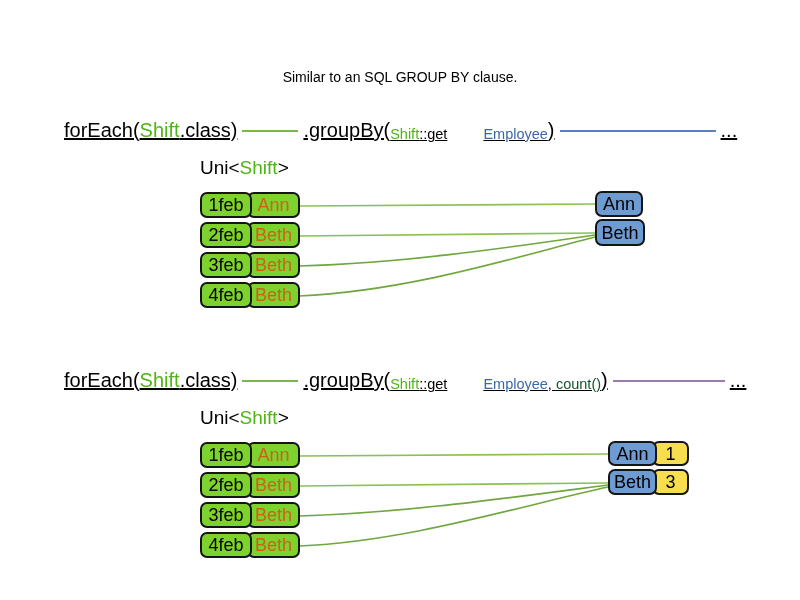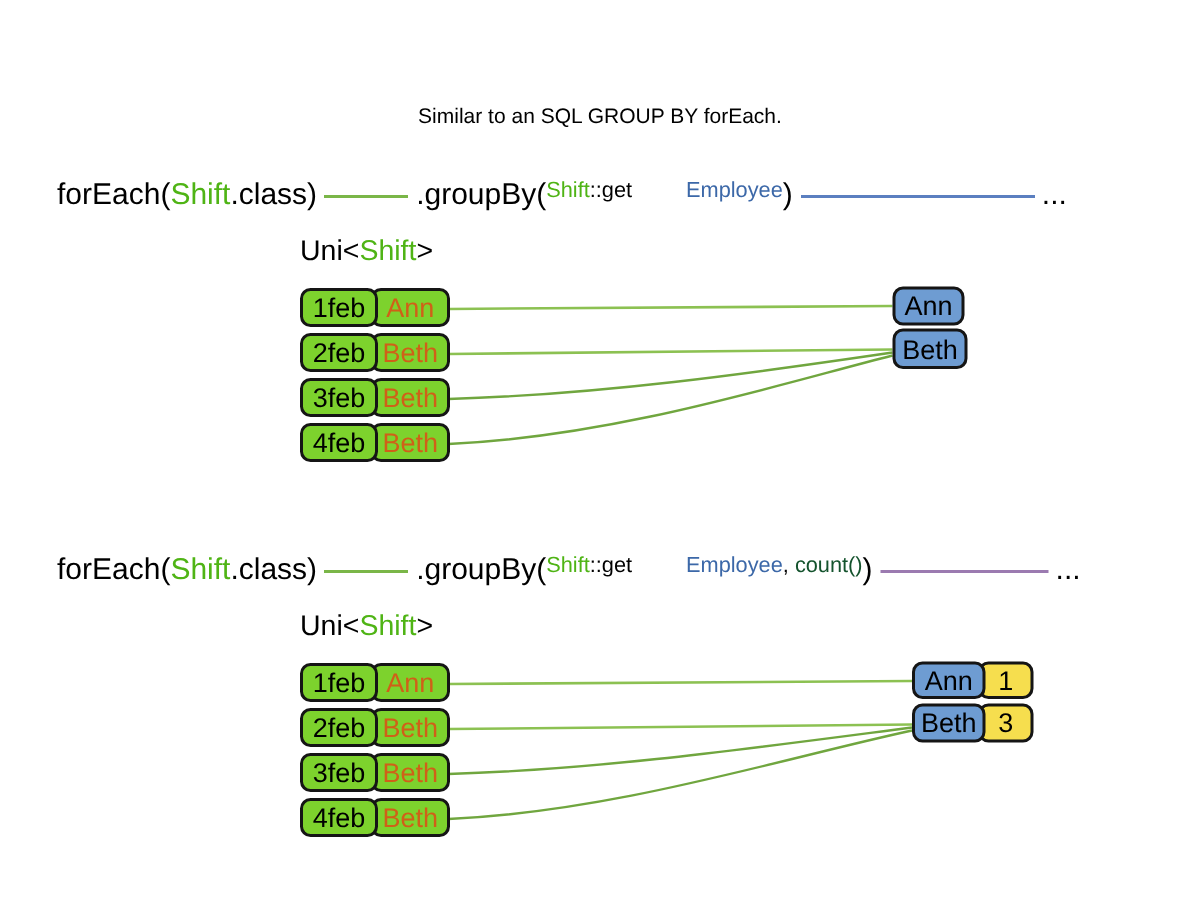--- a/index.html
+++ b/index.html
@@ -3,21 +3,21 @@
 <meta charset="utf-8">
 <style>
   html,body { margin:0; padding:0; background:#fff; }
   .slide {
     position:relative; width:800px; height:600px; background:#ffffff;
     font-family:"Liberation Sans", sans-serif; overflow:hidden; color:#000;
   }
   .title { position:absolute; top:14px; left:0; right:0; text-align:center; font-size:34px; letter-spacing:0.5px; }
   .subtitle { position:absolute; top:69px; left:0; right:0; text-align:center; font-size:14px; }
 
-  .codeline { position:absolute; left:38px; display:flex; align-items:flex-start; white-space:pre; }
+  .codeline { position:absolute; left:64px; display:flex; align-items:flex-end; white-space:pre;text-decoration:underline; }
   .cl { font-size:20px; }
   .cs { font-size:14.5px; }
   .green  { color:#4fb415; }
   .blue   { color:#3c68a8;padding-left:36px; }
   .gold   { color:#14532d; }
   .dash { height:0; border-top:2px solid; align-self:center; margin:0 5px; }
   .dash.g { border-color:#7ab648; width:56px; }
   .dash.b { border-color:#5b7fc0; width:156px; }
   .dash.p { border-color:#9b7ab0; width:112px; }
 
@@ -47,21 +47,21 @@
     <path d="M299 236 L595 233" stroke="#8cc152" stroke-width="1.7"></path>
     <path d="M299 266 C400 263 500 249 595 235" stroke="#70a63f" stroke-width="1.6"></path>
     <path d="M299 296 C410 291 520 256 595 237" stroke="#70a63f" stroke-width="1.6"></path>
 
     <path d="M299 456 L608 454" stroke="#8cc152" stroke-width="1.7"></path>
     <path d="M299 486 L608 483" stroke="#8cc152" stroke-width="1.7"></path>
     <path d="M299 516 C400 513 500 499 608 485" stroke="#70a63f" stroke-width="1.6"></path>
     <path d="M299 546 C410 541 520 506 608 487" stroke="#70a63f" stroke-width="1.6"></path>
   </svg>
 
-  <div class="subtitle">Similar to an SQL GROUP BY forEach.</div>
+  <div class="subtitle">Similar to an SQL GROUP BY clause.</div>
 
   <div class="codeline" style="top:119px;">
     <span class="cl">forEach(</span><span class="cl green">Shift</span><span class="cl">.class)</span>
     <div class="dash g"></div>
     <span class="cl">.groupBy(</span><span class="cs green">Shift</span><span class="cs">::get</span><span class="cs blue">Employee</span><span class="cl">)</span>
     <div class="dash b"></div>
     <span class="cl">...</span>
   </div>
 
   <div class="tlabel" style="top:157px; left:200px;"><span>Uni&lt;</span><span class="green">Shift</span><span>&gt;</span></div>

